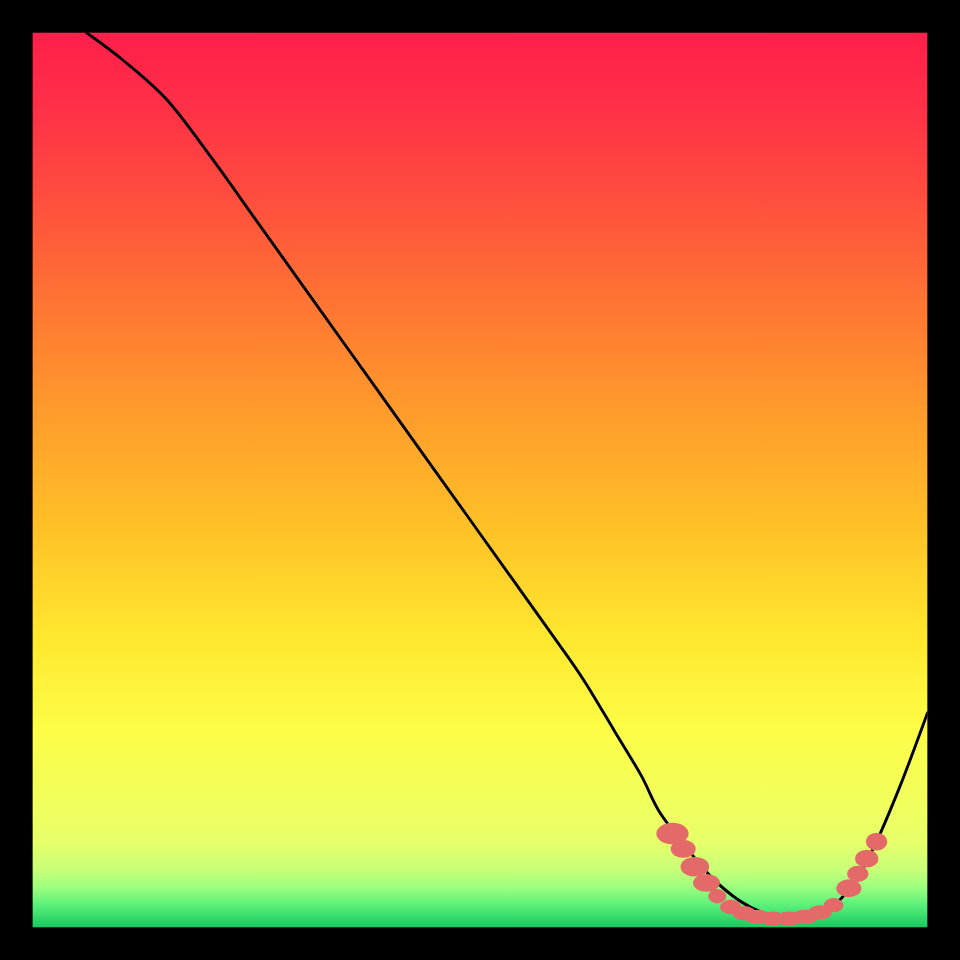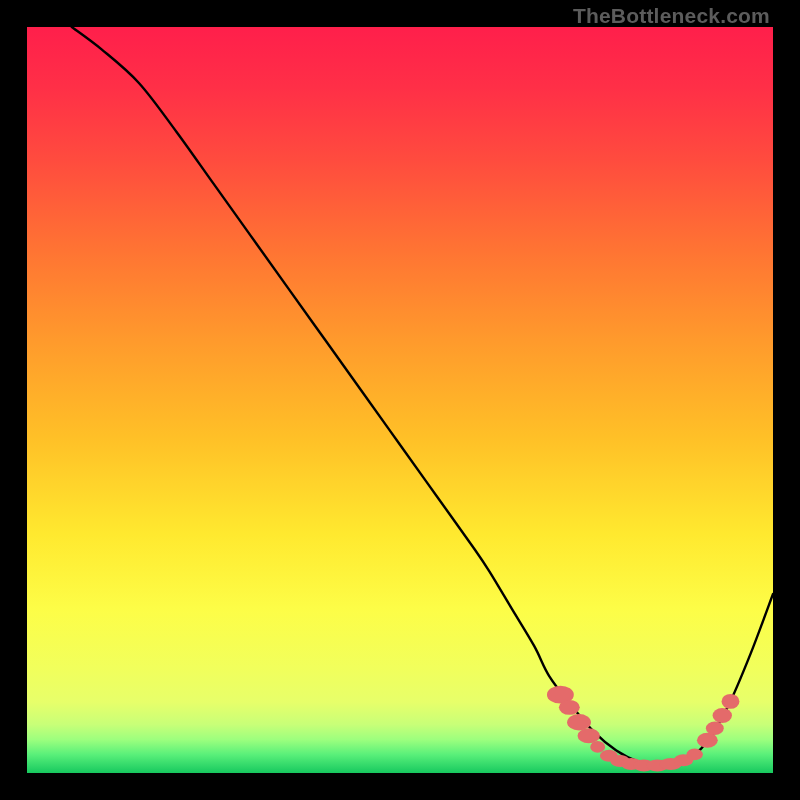--- a/index.html
+++ b/index.html
@@ -81,14 +81,13 @@
           <ellipse cx="656.48" cy="733.318" rx="9.698" ry="5.968" fill="#e46a6a"></ellipse>
           <ellipse cx="667.67" cy="727.35" rx="8.206000000000001" ry="5.968" fill="#e46a6a"></ellipse>
           <ellipse cx="680.352" cy="713.176" rx="10.443999999999999" ry="7.46" fill="#e46a6a"></ellipse>
           <ellipse cx="687.812" cy="701.24" rx="8.952" ry="6.714" fill="#e46a6a"></ellipse>
           <ellipse cx="695.272" cy="688.558" rx="9.698" ry="7.46" fill="#e46a6a"></ellipse>
           <ellipse cx="703.478" cy="674.384" rx="8.952" ry="7.46" fill="#e46a6a"></ellipse>
         </g>
     </svg>
   </div>
 
-  <div class="watermark">TheBottleneck.com</div>
 </div>
 
 </body></html>

